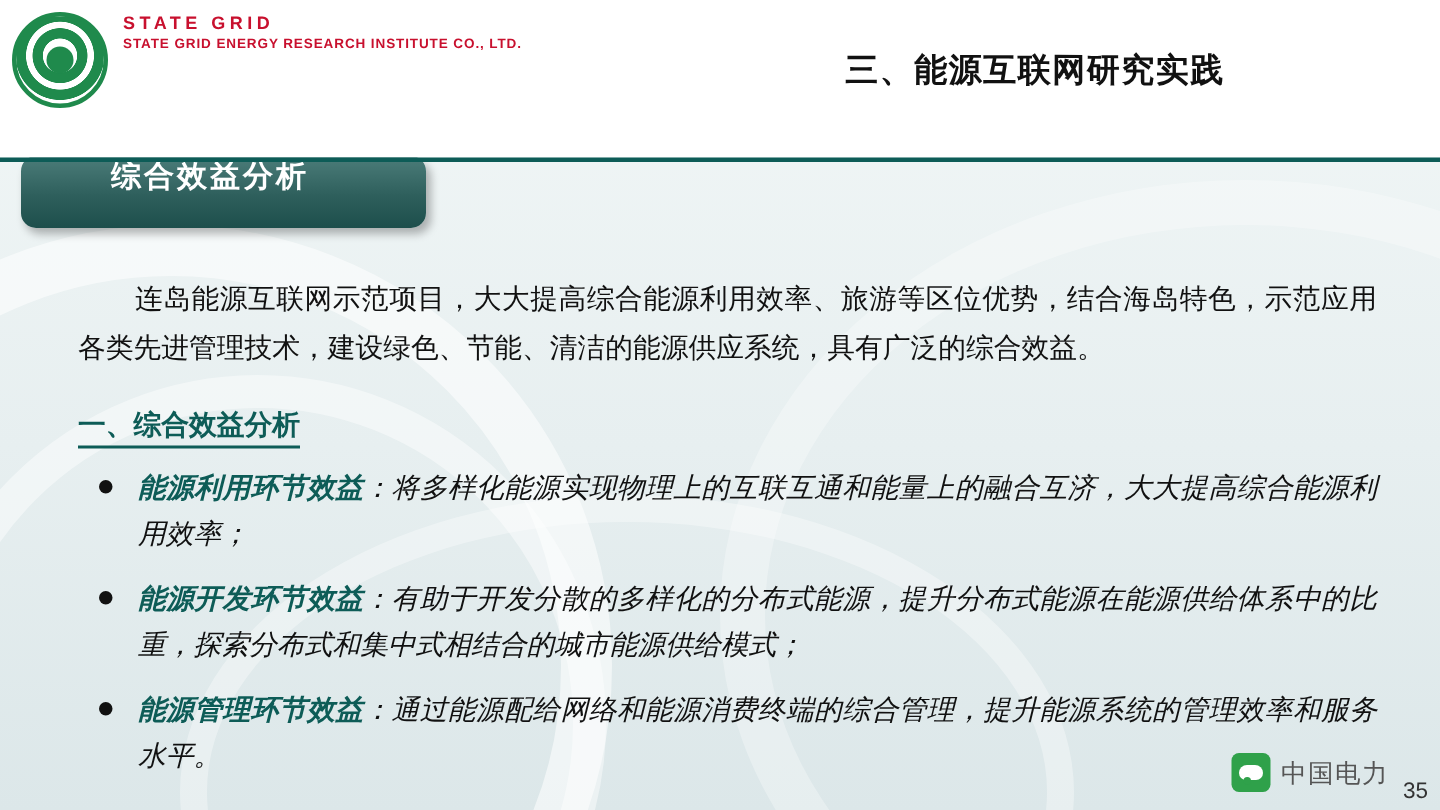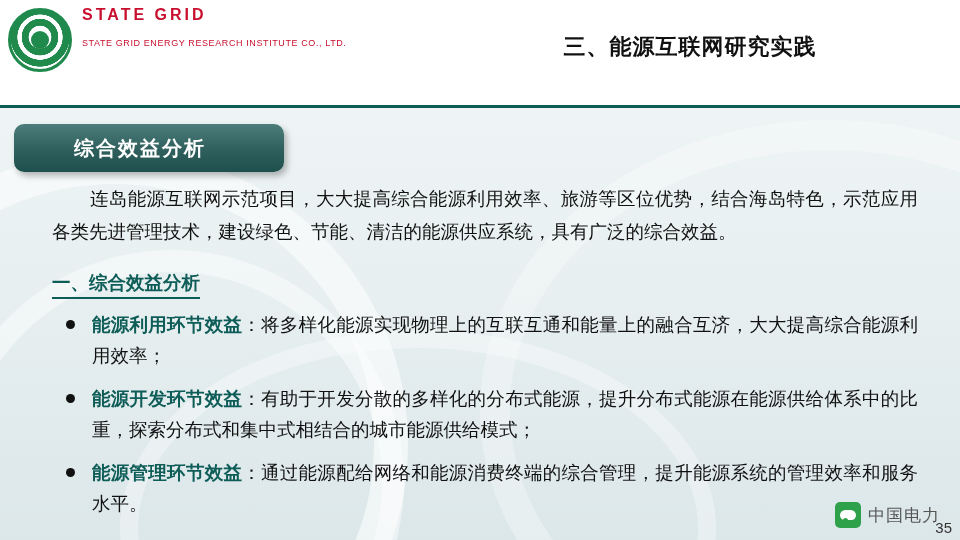--- a/index.html
+++ b/index.html
@@ -78,66 +78,64 @@
   }
   .brand-cn {
     font-size: 30px;
     font-weight: bold;
     color: #c8102e;
     letter-spacing: 2px;
     line-height: 34px;
     font-family: "Liberation Sans", sans-serif;
   }
   .brand-en {
-    font-size: 16px;
+    font-size: 12px;
     font-weight: bold;
     color: #c8102e;
     letter-spacing: 3px;
     line-height: 18px;
   }
   .inst-cn {
     font-size: 20px;
     font-weight: bold;
     color: #c8102e;
     letter-spacing: 1px;
     line-height: 24px;
     margin-top: 3px;
   }
   .inst-en {
     font-size: 9px;
-    font-weight: normal;
+    font-weight: bold;
     color: #c8102e;
     letter-spacing: 0.6px;
     line-height: 11px;
-    margin-top: 14px;
   }
   .slide-title {
     position: absolute;
     left: 440px;
     top: 32px;
     width: 500px;
     text-align: center;
     font-size: 22px;
     font-weight: bold;
     color: #111111;
     letter-spacing: 1px;
   }
 
   
   .section-pill {
     position: absolute;
     left: 14px;
-    top: 124px;
+    top: 104px;
     width: 270px;
     height: 48px;
     border-radius: 10px;
     background: linear-gradient(180deg, #4c7d7a 0%, #2e5f5c 55%, #1d4f4c 100%);
     box-shadow: 3px 4px 6px rgba(0,0,0,0.28);
     display: flex;
-    align-items: center;
     z-index: 4;
   }
   .section-pill span {
     color: #ffffff;
     font-size: 20px;
     font-weight: bold;
     letter-spacing: 2px;
     padding-left: 60px;
   }
 
@@ -173,39 +171,40 @@
     list-style: none;
   }
   .bullet {
     position: relative;
     padding-left: 40px;
     margin-bottom: 12px;
     font-size: 18.5px;
     line-height: 31px;
     color: #111111;
     text-align: justify;
+    font-style: italic;
   }
   .bullet .dot {
     position: absolute;
     left: 14px;
     top: 11px;
     width: 9px;
     height: 9px;
     border-radius: 50%;
     background: #111111;
   }
   .bullet .lead {
     font-weight: bold;
     color: #0d5c57;
   }
 
   
   .watermark {
     position: absolute;
-    right: 20px;
+    right: 34px;
     bottom: 12px;
     display: flex;
     align-items: center;
     z-index: 6;
     justify-content: flex-end;
   }
   .wm-icon {
     width: 26px; height: 26px;
     border-radius: 5px;
     background: #2fa14a;

